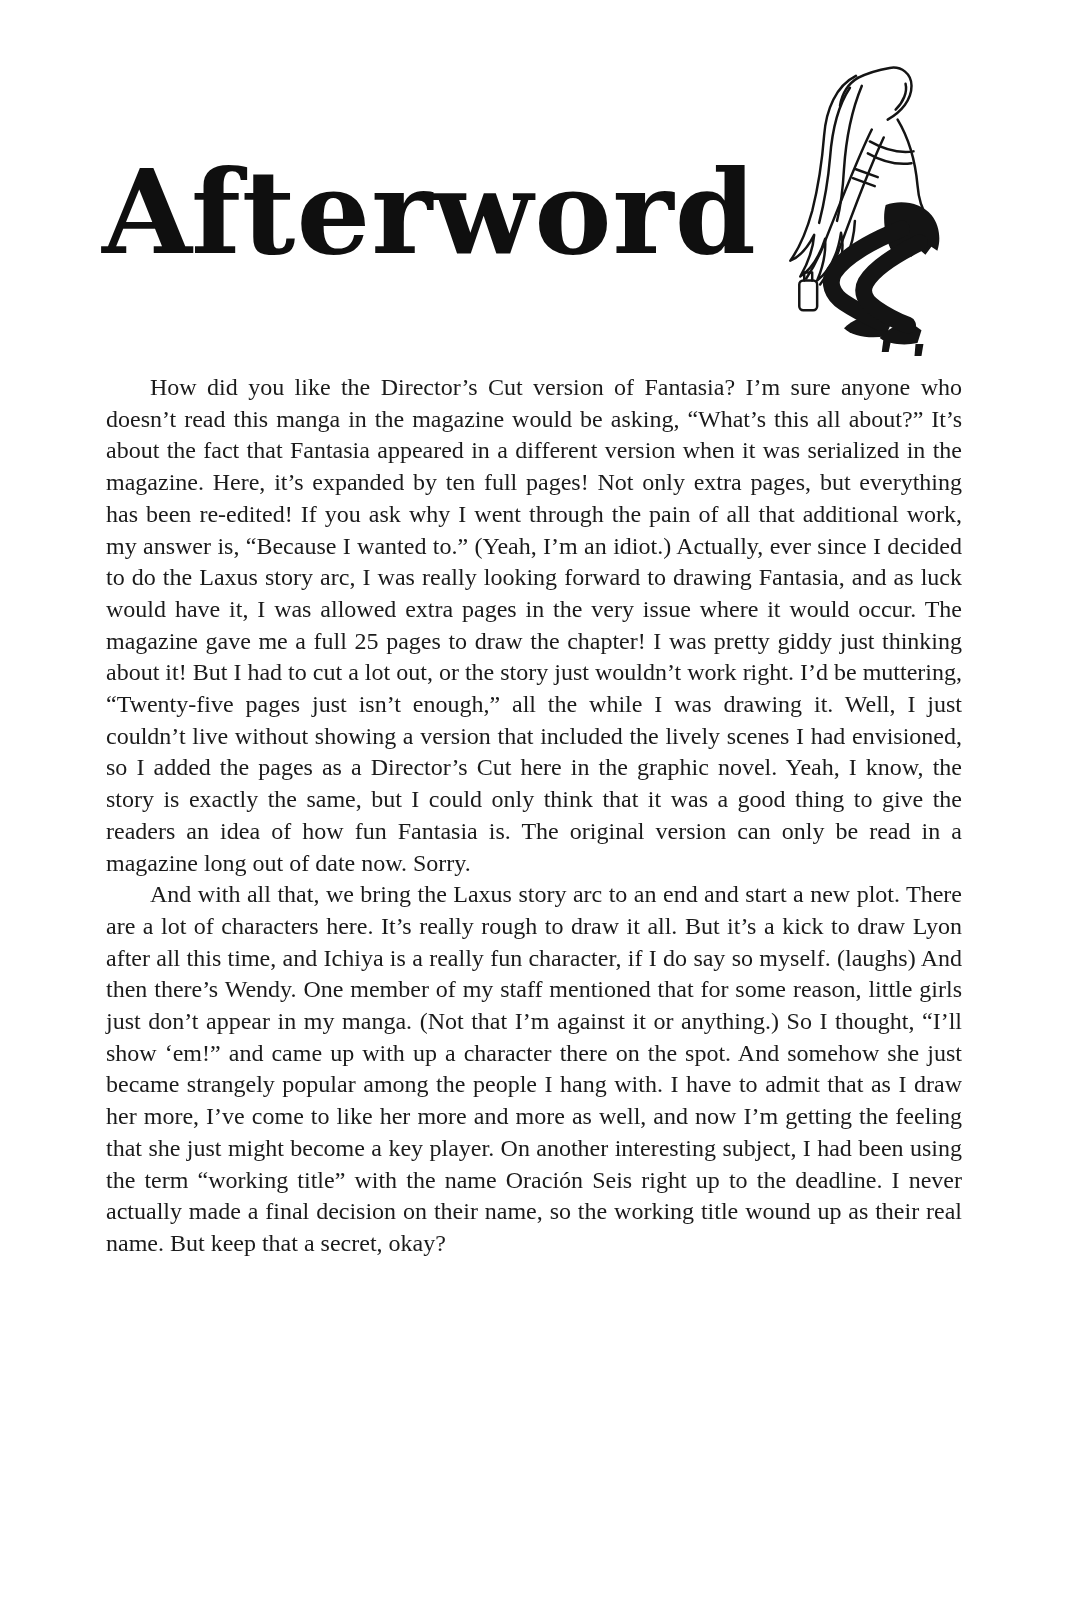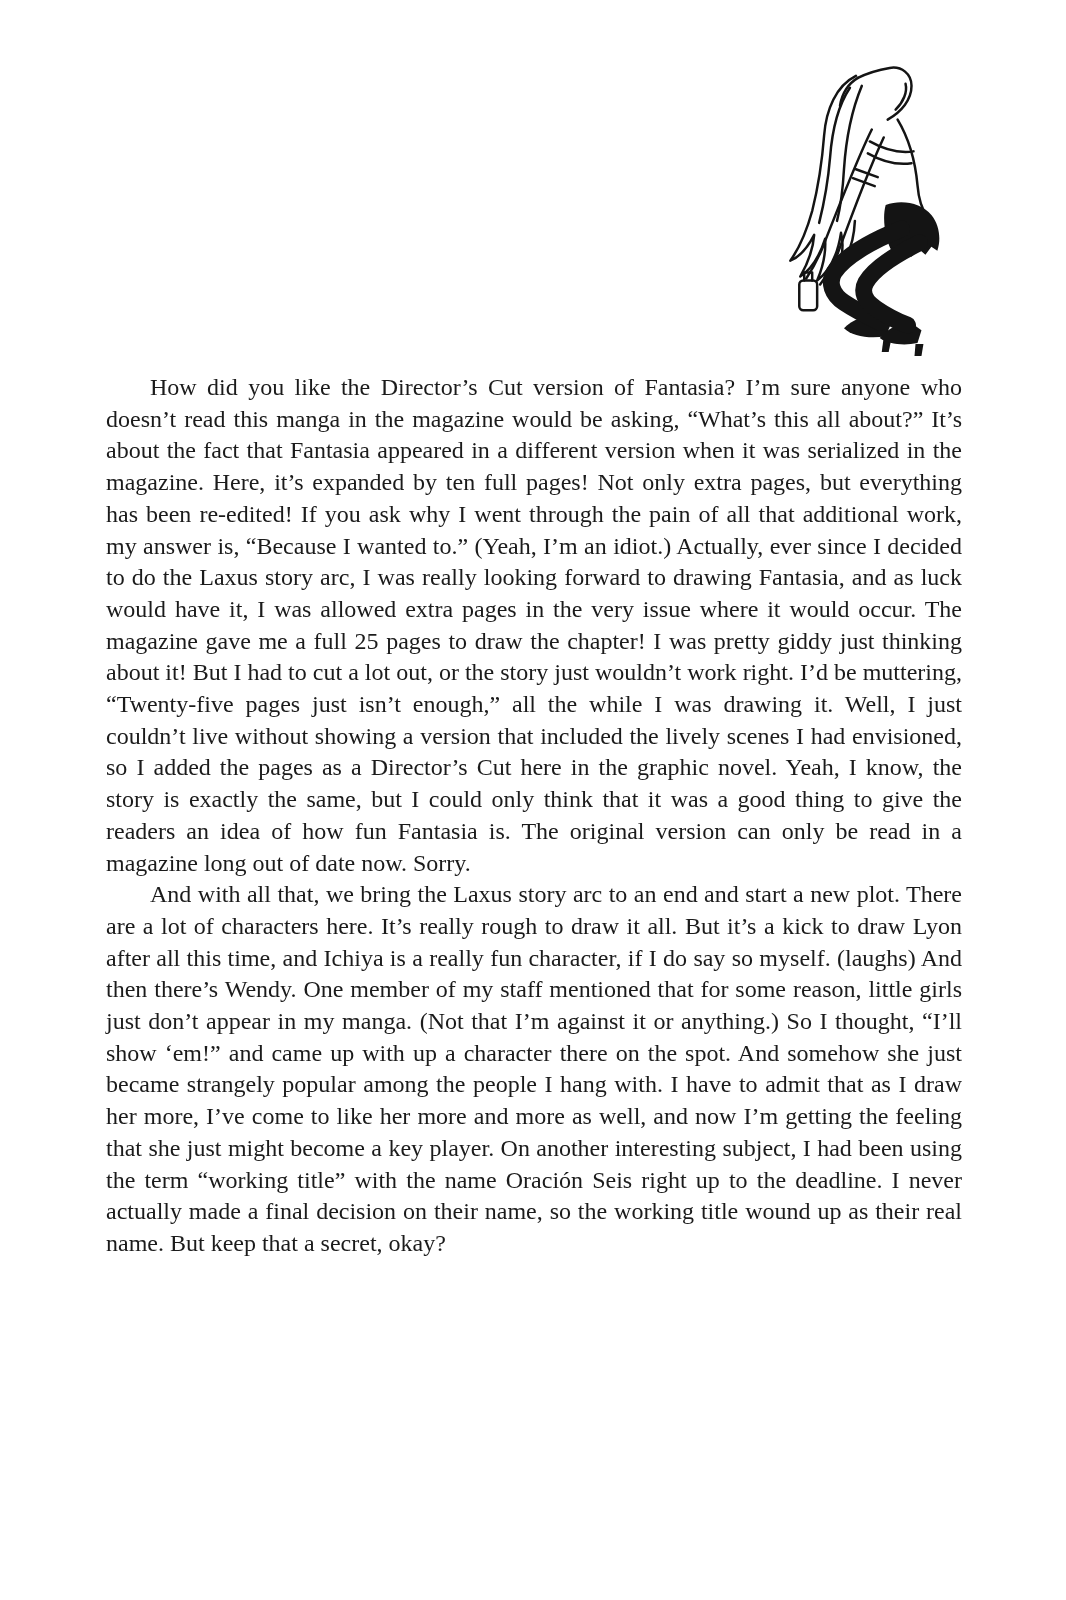--- a/index.html
+++ b/index.html
@@ -47,20 +47,21 @@
     text-align: justify;
     color: #1b1b1b;
   }
   .body-text p { margin: 0; text-indent: 44px; }
 </style>
 </head>
 <body>
 
 <div class="page">
 
+  <h1 class="page-title">Afterword</h1>
 
   <div class="illustration">
     <svg viewBox="0 0 240 300" xmlns="http://www.w3.org/2000/svg" aria-hidden="true">
 
       <g stroke="#141414" stroke-width="2.5" fill="none" stroke-linecap="round" stroke-linejoin="round">
 
         <path d="M168,62 C182,54 192,42 192,28 C192,16 182,8 170,10 C158,12 146,16 138,20"></path>
         <path d="M176,52 C184,44 188,34 186,26"></path>
 
         <path d="M138,20 C128,26 122,36 120,48"></path>

